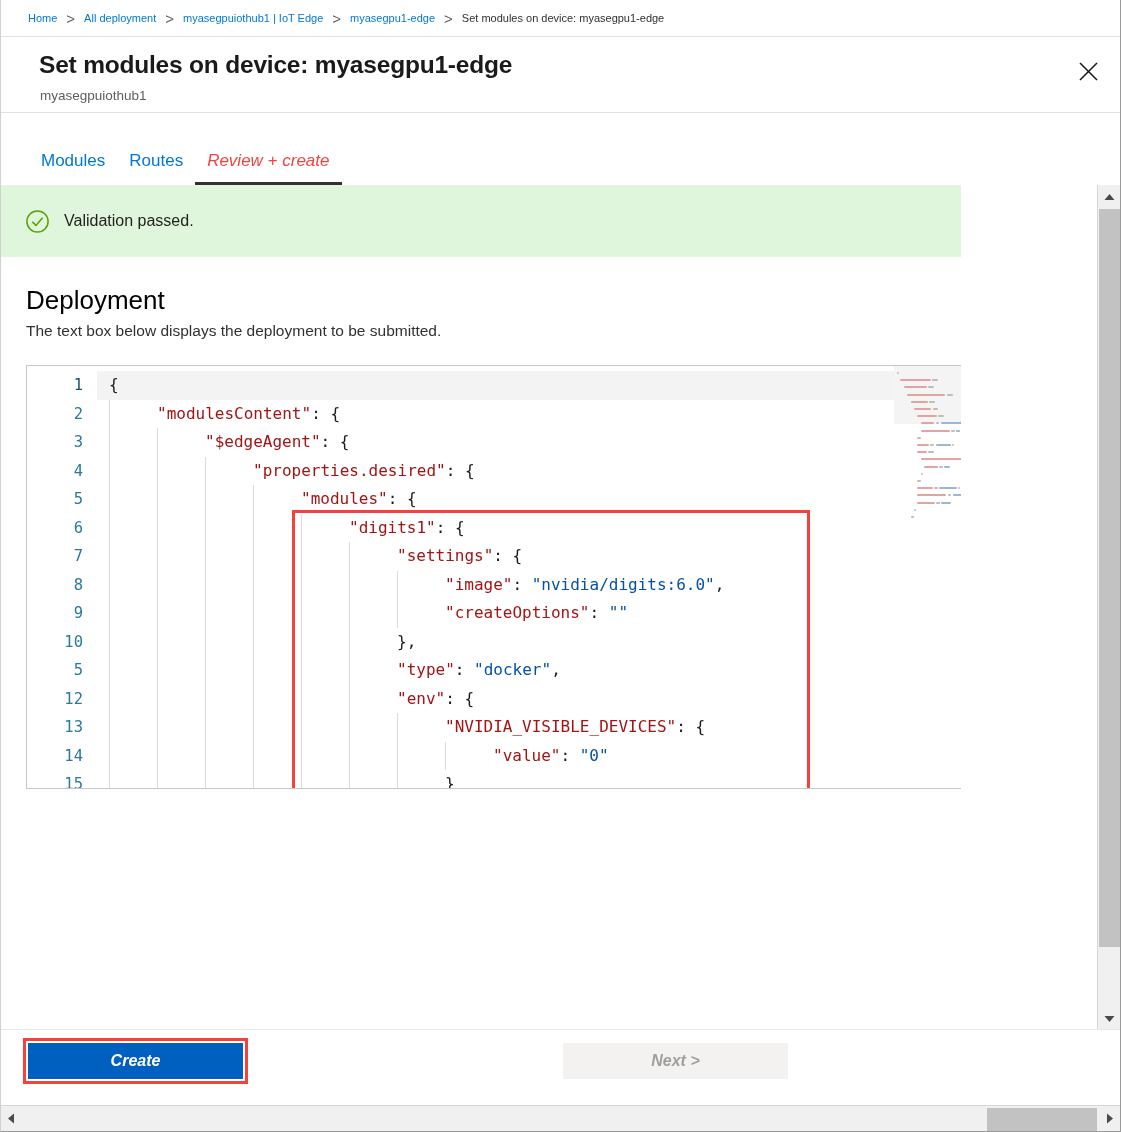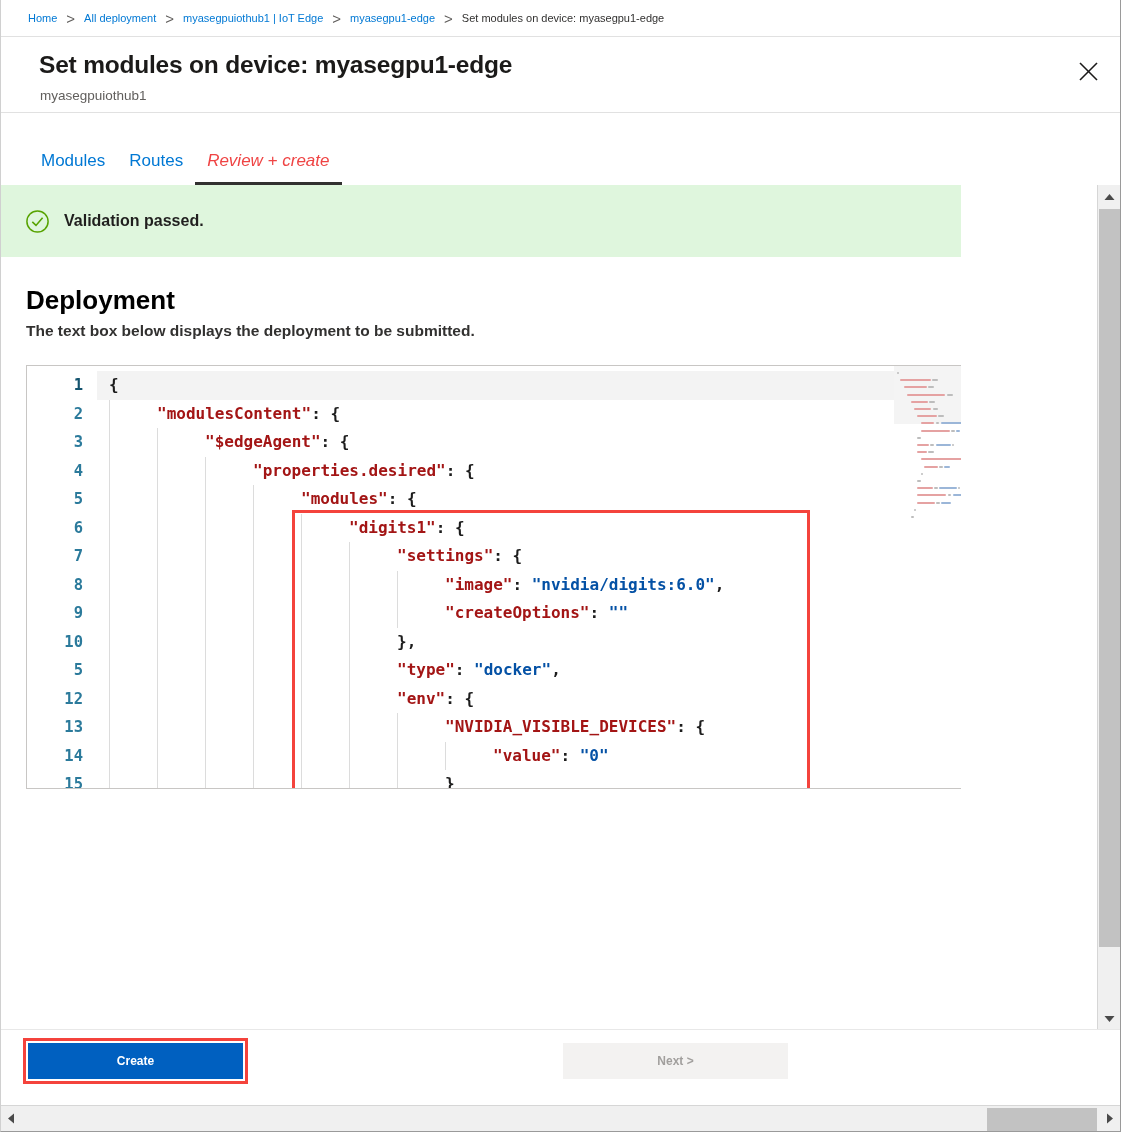--- a/index.html
+++ b/index.html
@@ -120,21 +120,20 @@
   }
 
   
   .content-scroll {
     position: absolute;
     top: 185px; left: 1px;
     width: 960px;
     height: 844px;
     background: #ffffff;
     overflow: hidden;
-    font-weight: bold;
   }
 
   
   .validation {
     position: absolute;
     top: 0; left: 0;
     width: 1096px;
     height: 72px;
     background: #dff6dd;
     display: flex;
@@ -303,28 +302,29 @@
   .footer {
     position: absolute;
     left: 1px; top: 1029px;
     width: 1119px;
     height: 70px;
     background: #ffffff;
     border-top: 1px solid #e8e8e8;
   }
   .btn {
     position: absolute;
-    font-size: 12px;
+    font-size: 16px;
     font-weight: bold;
     display: flex;
     align-items: center;
     justify-content: center;
     cursor: pointer;
     border: none;
     font-family: "Liberation Sans", sans-serif;
+    font-style: italic;
   }
   .btn-create {
     left: 27px; top: 13px;
     width: 215px; height: 36px;
     background: #0060c0;
     color: #ffffff;
   }
   .btn-create-ring {
     position: absolute;
     left: 22px; top: 8px;

